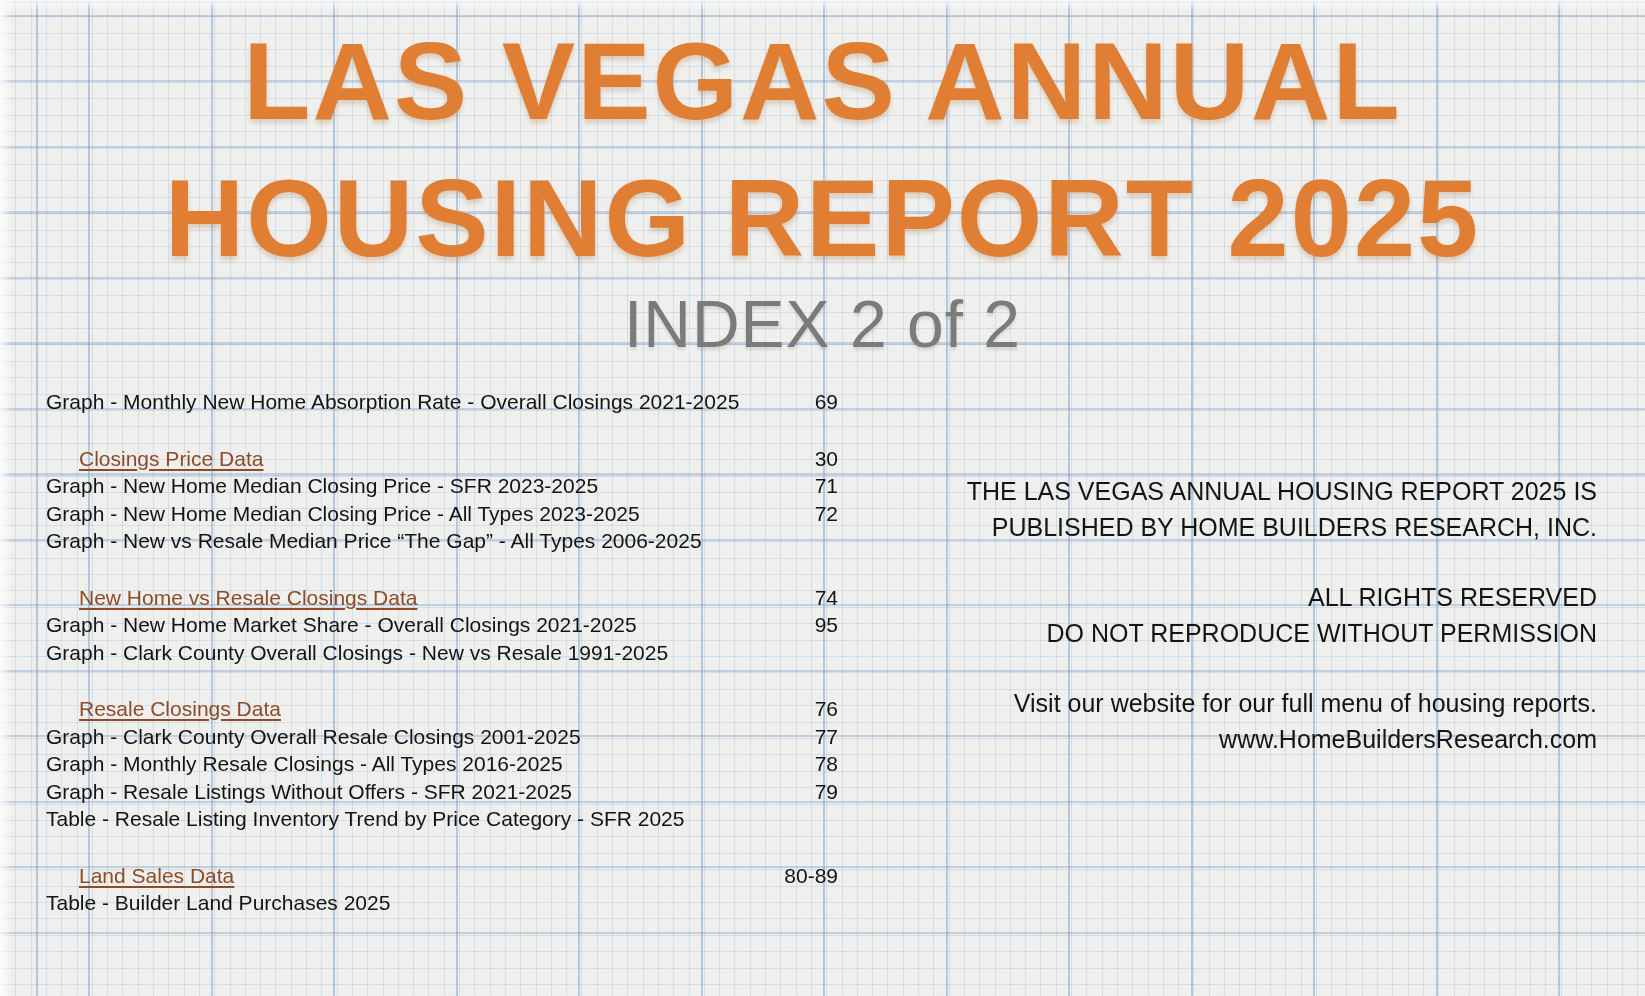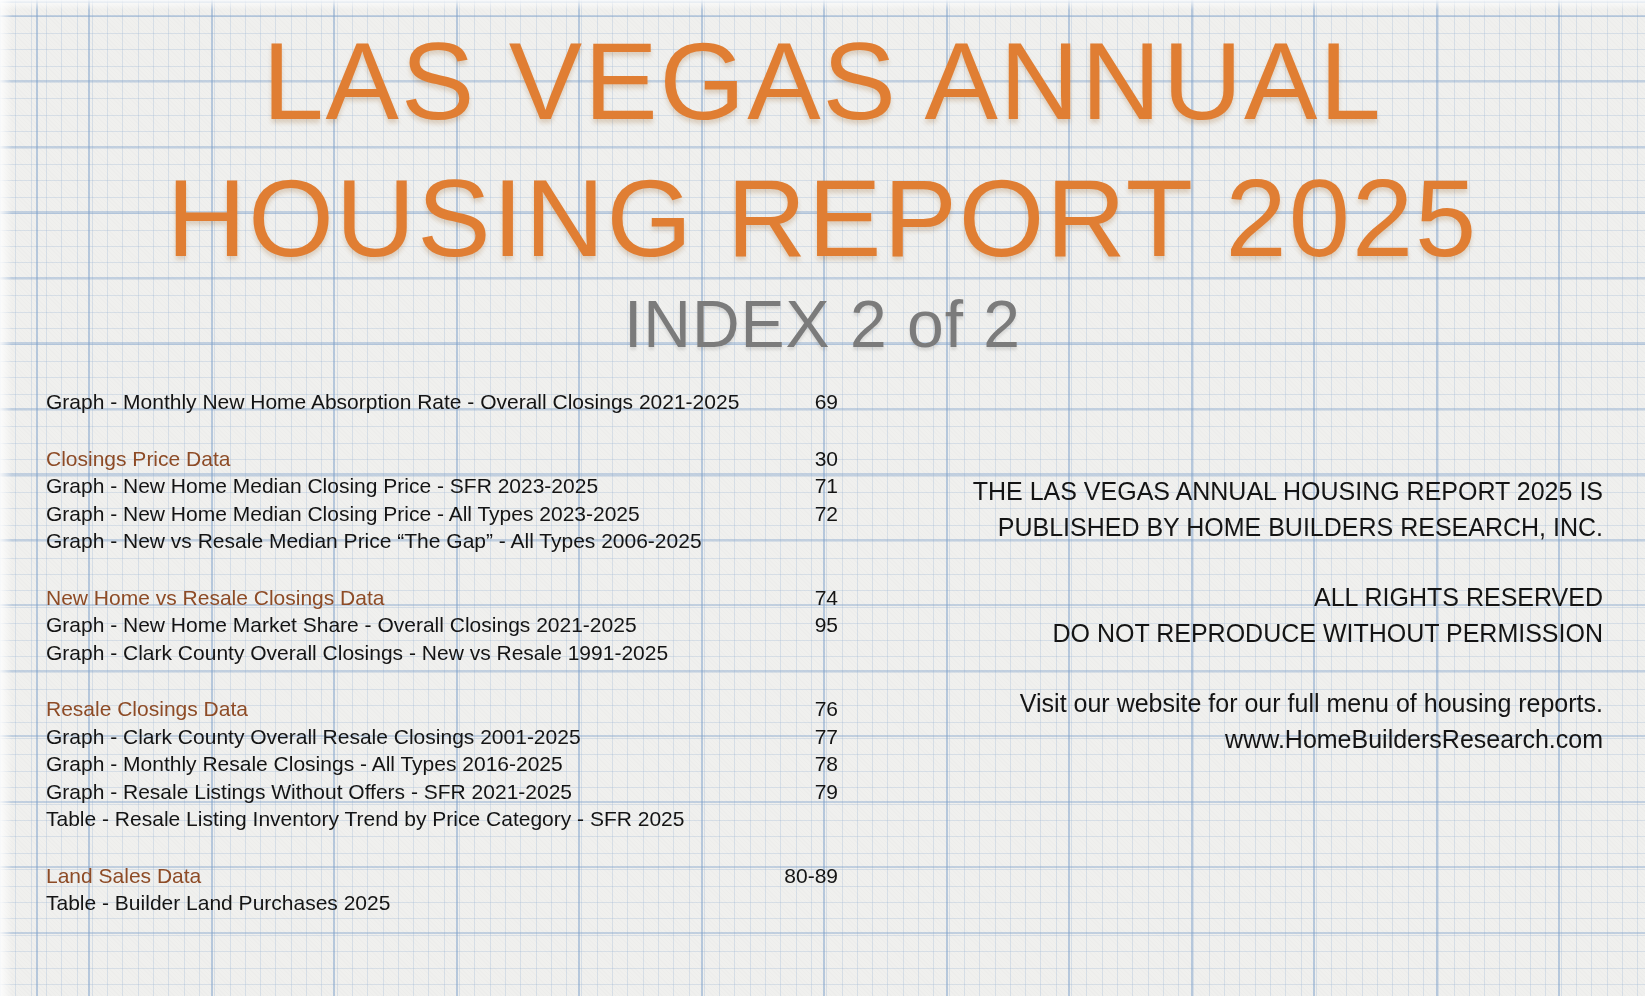--- a/index.html
+++ b/index.html
@@ -18,21 +18,21 @@
       repeating-linear-gradient(90deg, rgba(124,159,201,0.50) 0 2px, transparent 2px 122.5px),
       repeating-linear-gradient(180deg, rgba(124,159,201,0.40) 0 2px, transparent 2px 65.5px),
       repeating-linear-gradient(90deg, rgba(141,171,207,0.26) 0 1px, transparent 1px 15.3px),
       repeating-linear-gradient(180deg, rgba(141,171,207,0.26) 0 1px, transparent 1px 16.4px),
       repeating-linear-gradient(45deg, rgba(90,90,110,0.018) 0 1px, transparent 1px 3px);
     background-position: 0 0, 0 0, 88px 0, 0 15px, 0 0, 0 0, 0 0;
   }
   .title{
     position:absolute;top:12px;left:0;width:100%;
     text-align:center;
-    font-size:110px;line-height:137px;font-weight:400;
+    font-size:110px;line-height:137px;font-weight:700;
     letter-spacing:2px;
     color:#E07E33;
     text-shadow:0 4px 4px rgba(150,90,28,0.22);
     white-space:nowrap;
   }
   .subtitle{
     position:absolute;top:291px;left:0;width:100%;
     text-align:center;
     font-size:66px;line-height:66px;font-weight:400;
     letter-spacing:1px;
@@ -46,26 +46,28 @@
   .group{margin-top:29px;}
   .group:first-child{margin-top:0;}
   .row{
     display:flex;justify-content:space-between;align-items:baseline;
     font-size:21px;line-height:27.5px;
     white-space:nowrap;
   }
   .row .pg{font-size:21px;color:#141414;text-align:center;}
   .link{
     color:#8D4B26;
+    text-decoration:underline;
     text-decoration-thickness:1.5px;
     text-underline-offset:3px;
     cursor:pointer;
+    margin-left:33px;
   }
   .publisher{
-    position:absolute;right:42px;top:473px;
+    position:absolute;right:48px;top:473px;
     text-align:right;
     font-size:25px;line-height:36px;
     color:#141414;
     white-space:nowrap;
   }
   .para{margin:0;}
   .para + .para{margin-top:34px;}
 </style>
 </head>
 <body>

